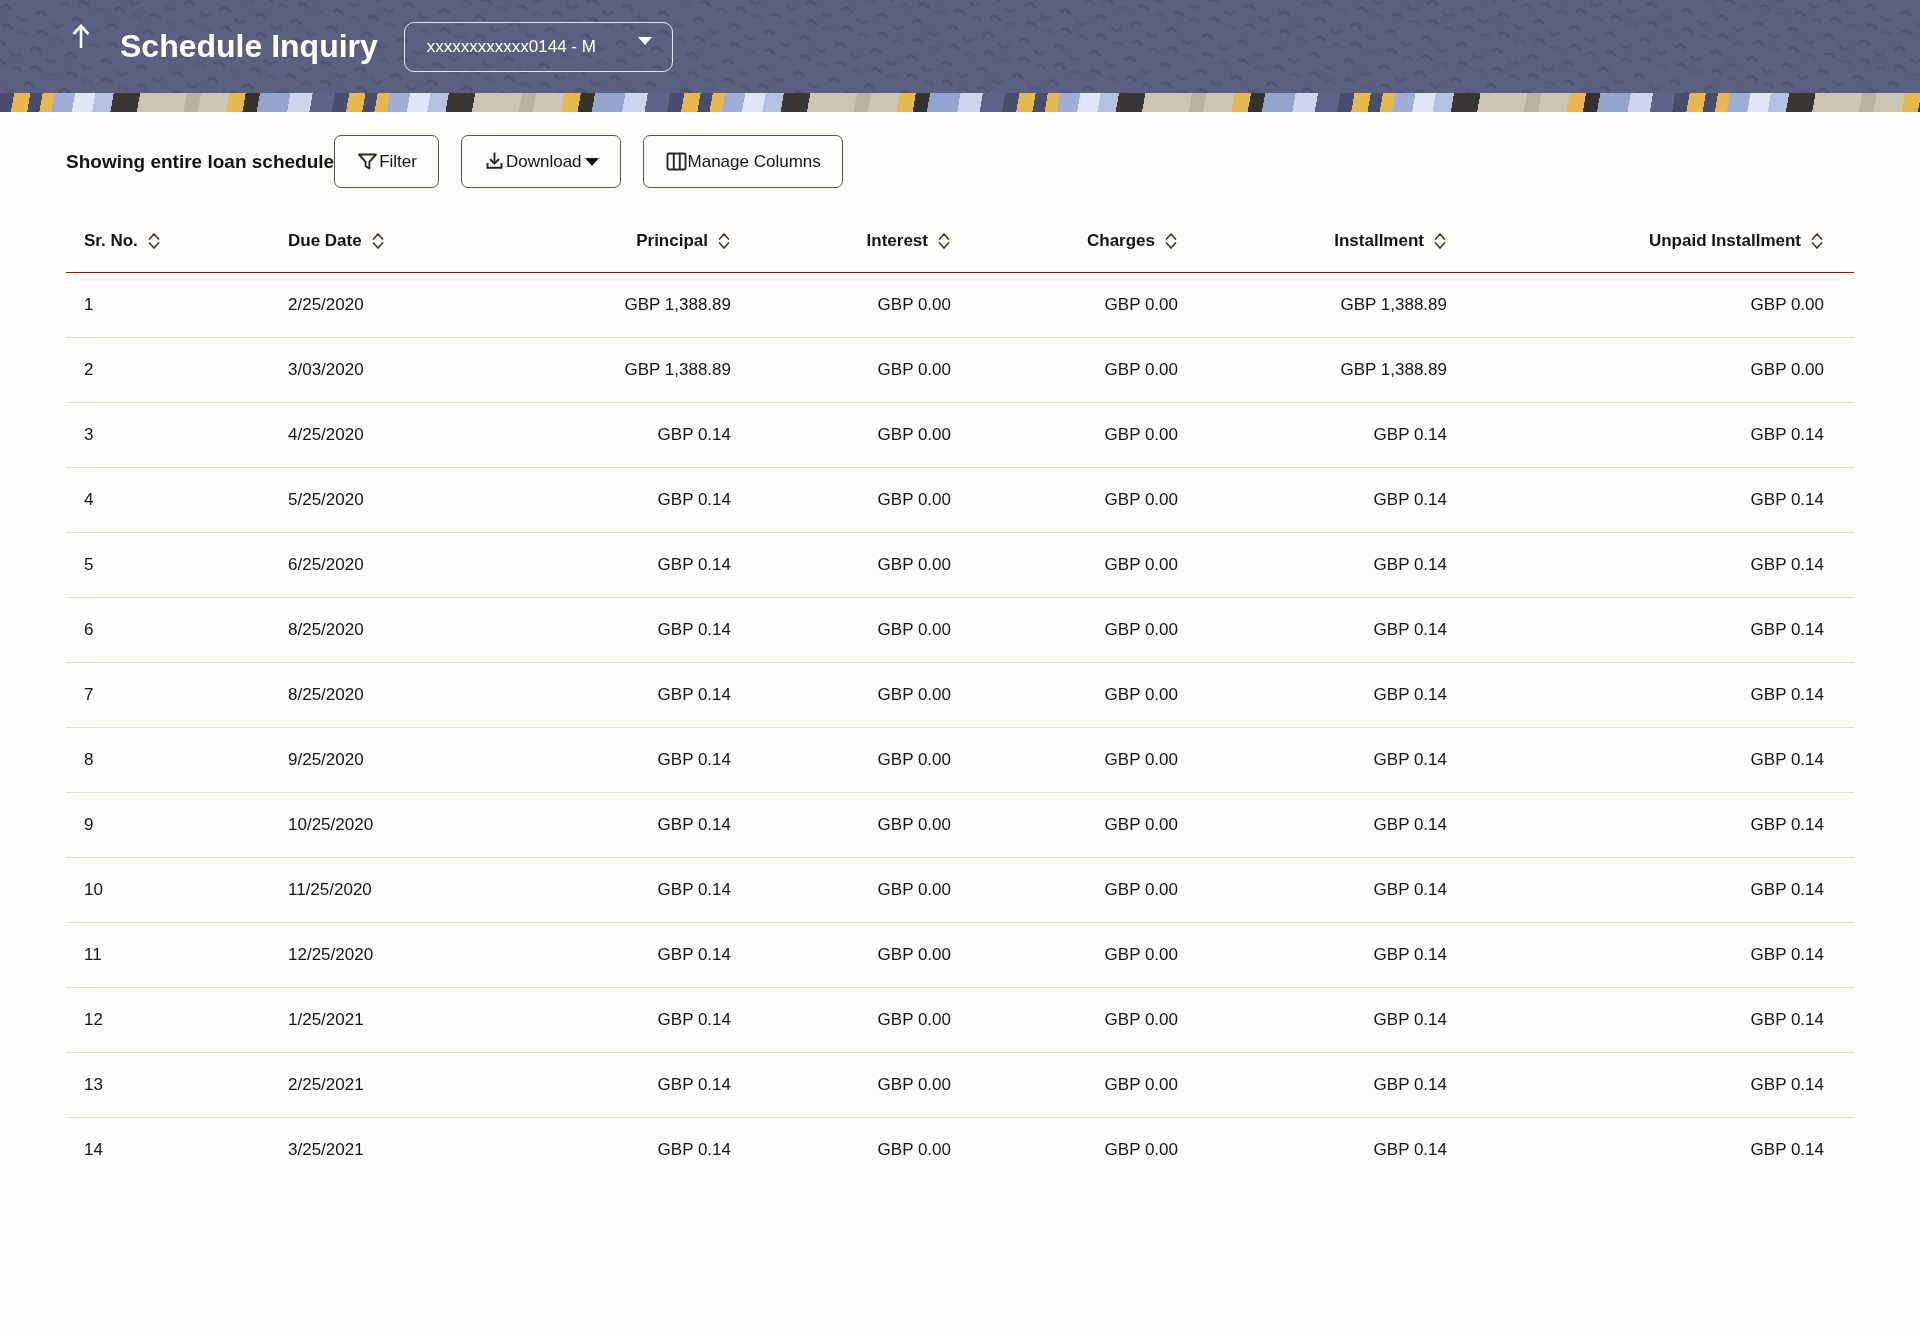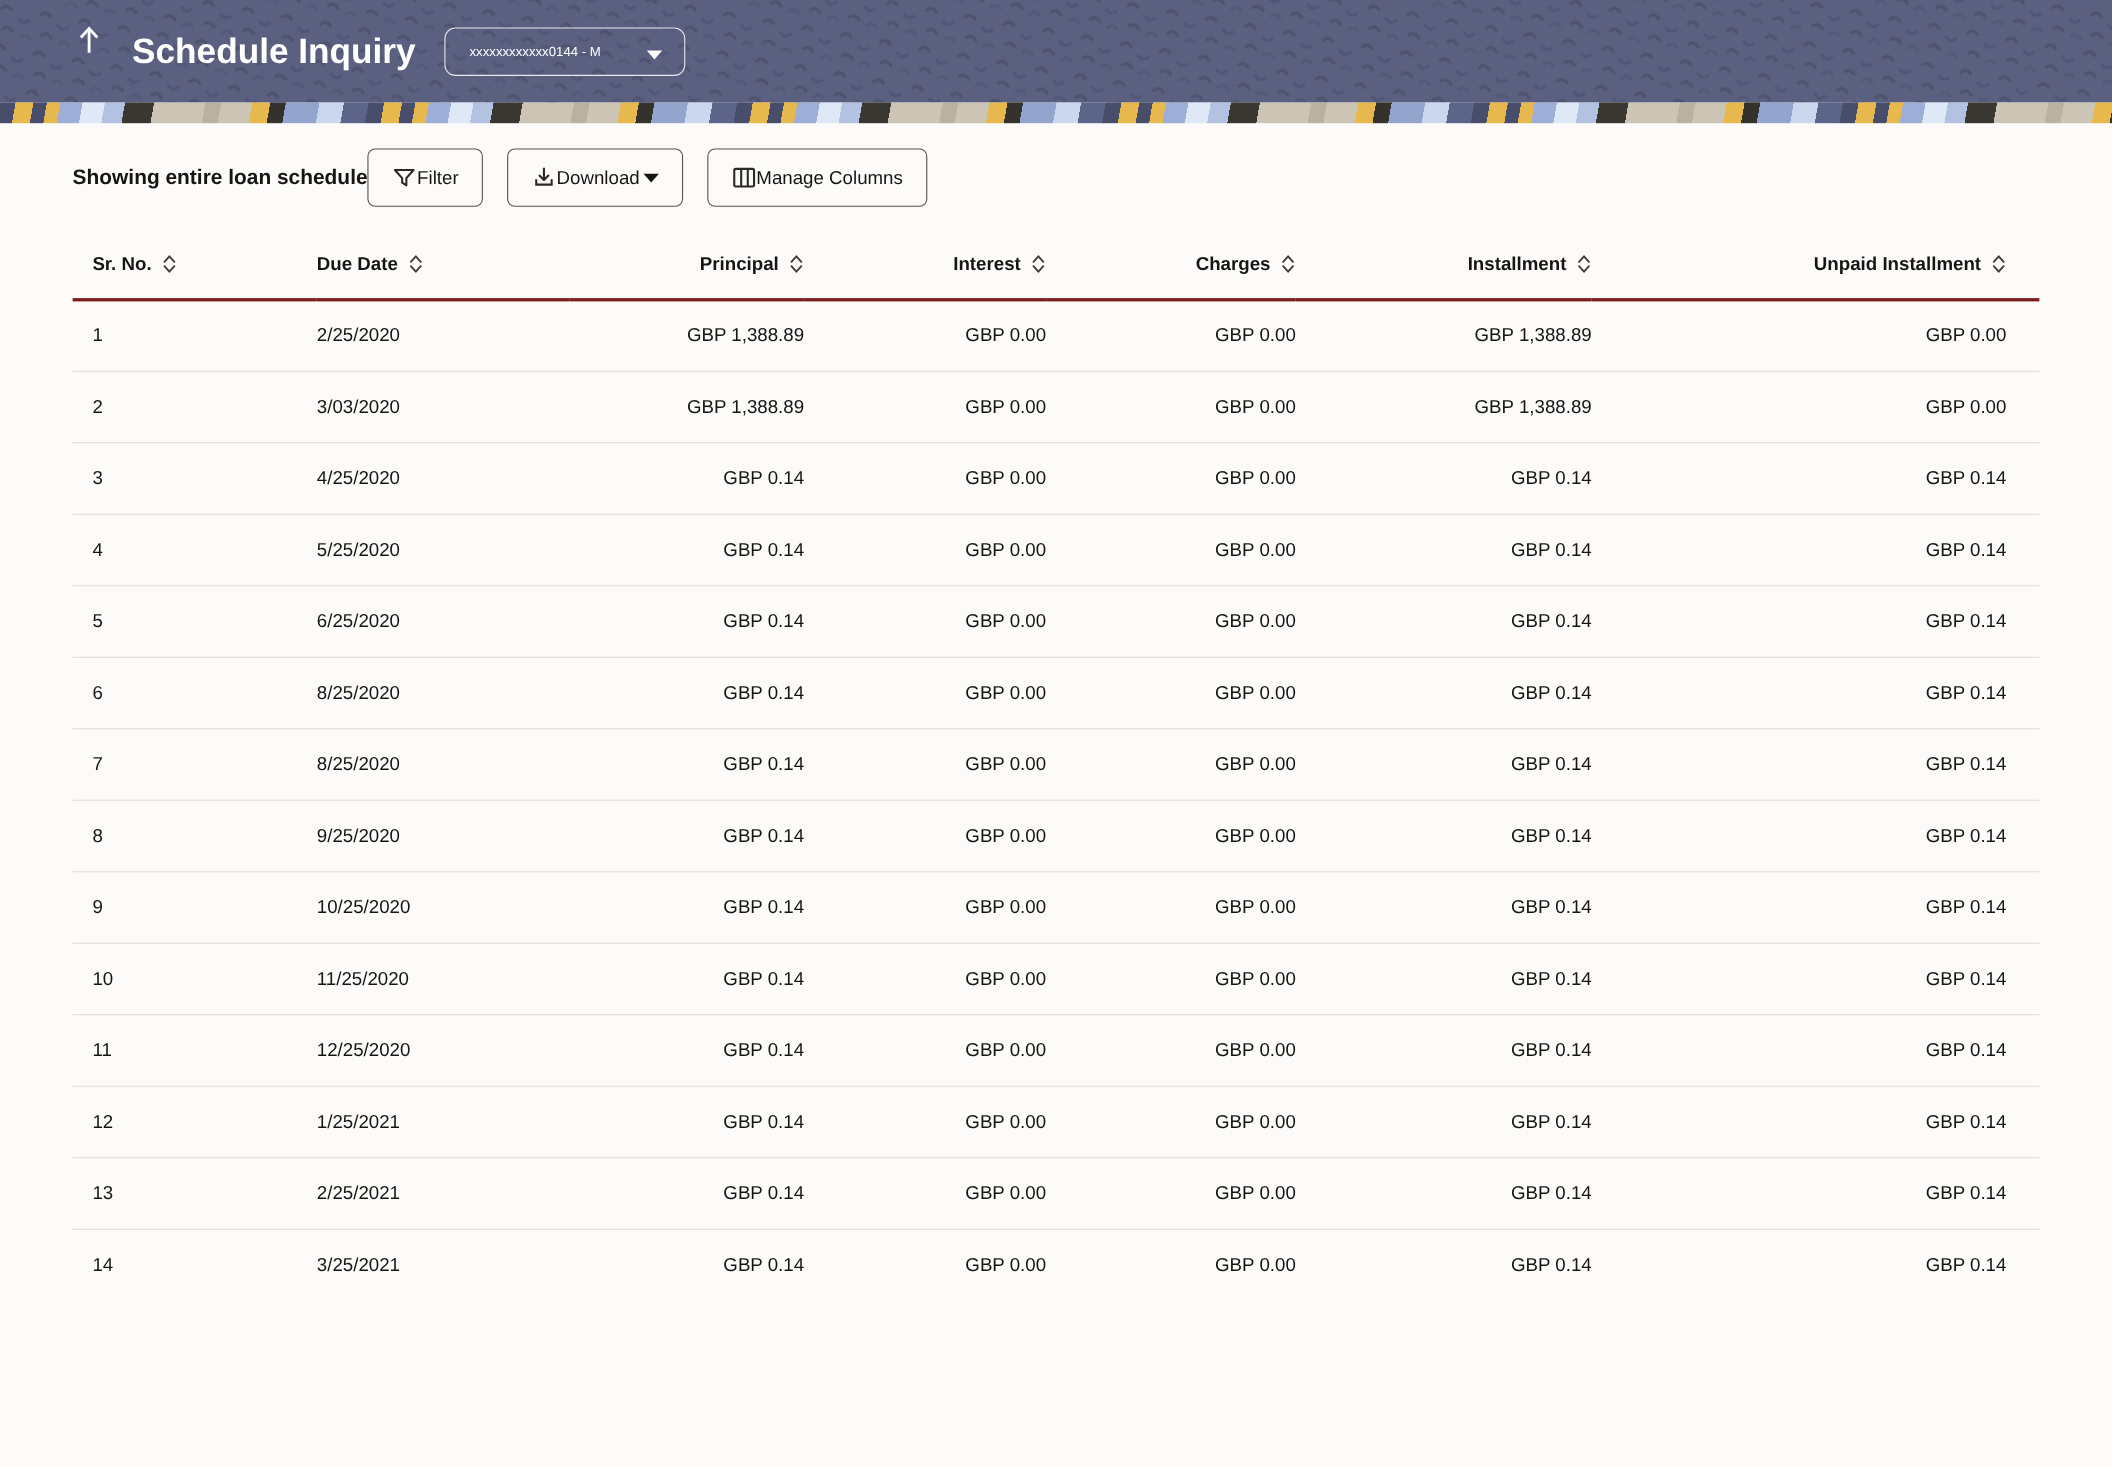--- a/index.html
+++ b/index.html
@@ -7,23 +7,23 @@
     font-family:"Liberation Sans", sans-serif; background:#fcfbfa; color:#161513; }
 
   
   .app-header { position:relative; height:93px; background:#5b6080; overflow:hidden; }
   .header-pattern { position:absolute; inset:0; width:100%; height:100%; }
   .header-content { position:relative; z-index:2; height:100%;
     display:flex; align-items:center; padding-left:64px; }
   .back-btn { background:none; border:none; cursor:pointer; padding:4px;
     margin-top:-22px; margin-right:22px; display:flex; }
   .page-title { color:#ffffff; font-size:32px; font-weight:bold; margin-right:26px; }
-  .account-select { display:flex; align-items:flex-end; gap:42px;
+  .account-select { display:flex; align-items:flex-start; gap:42px;
     border:1px solid rgba(255,255,255,.85); border-radius:10px;
-    padding:14px 20px 14px 22px; color:#fff; font-size:12px; cursor:pointer;
+    padding:14px 20px 14px 22px; color:#fff; font-size:17px; cursor:pointer;
     background:transparent; }
   .caret-down { width:0; height:0; border-left:7px solid transparent;
     border-right:7px solid transparent; border-top:8px solid #ffffff; }
 
   
   .deco-strip { height:19px;
     background:repeating-linear-gradient(100deg,
       #474d6b 0px 14px, #e7b84e 14px 30px, #474d6b 30px 42px, #e7b84e 42px 54px,
       #9dafd6 54px 74px, #dfe8f6 74px 94px, #b3c2e0 94px 112px, #3a3733 112px 138px,
       #ccc5b6 138px 184px, #b9b1a1 184px 198px, #ccc5b6 198px 226px, #e7b84e 226px 242px,
@@ -38,21 +38,21 @@
   .btn { display:flex; align-items:center; height:53px; padding:0 21px;
     background:#fcfbfa; border:1px solid #56524c; border-radius:7px;
     font-family:inherit; font-size:17px; color:#161513; cursor:pointer; }
   .btn svg { flex:0 0 auto; }
   .btn .caret { width:0; height:0; border-left:7px solid transparent;
     border-right:7px solid transparent; border-top:8px solid #161513; margin-left:3px; }
 
   
   table { width:100%; margin-top:22px; border-collapse:collapse; table-layout:fixed; }
   th, td { vertical-align:middle; font-size:17px; }
-  thead th { height:62px; font-weight:bold; border-bottom:3px solid #7f1d1d; cursor:pointer; }
+  thead th { height:62px; font-weight:bold; border-bottom:1px solid #7f1d1d; cursor:pointer; }
   tbody td { height:65px; border-bottom:1px solid #e0ddd7; }
   tbody tr:last-child td { border-bottom:none; }
   .al-left { text-align:left; }
   .al-right { text-align:right; }
   th:nth-child(1), td:nth-child(1) { width:222px; padding-left:18px; }
   th:nth-child(2), td:nth-child(2) { width:230px; }
   th:nth-child(3), td:nth-child(3) { width:213px; }
   th:nth-child(4), td:nth-child(4) { width:220px; }
   th:nth-child(5), td:nth-child(5) { width:227px; }
   th:nth-child(6), td:nth-child(6) { width:269px; }

